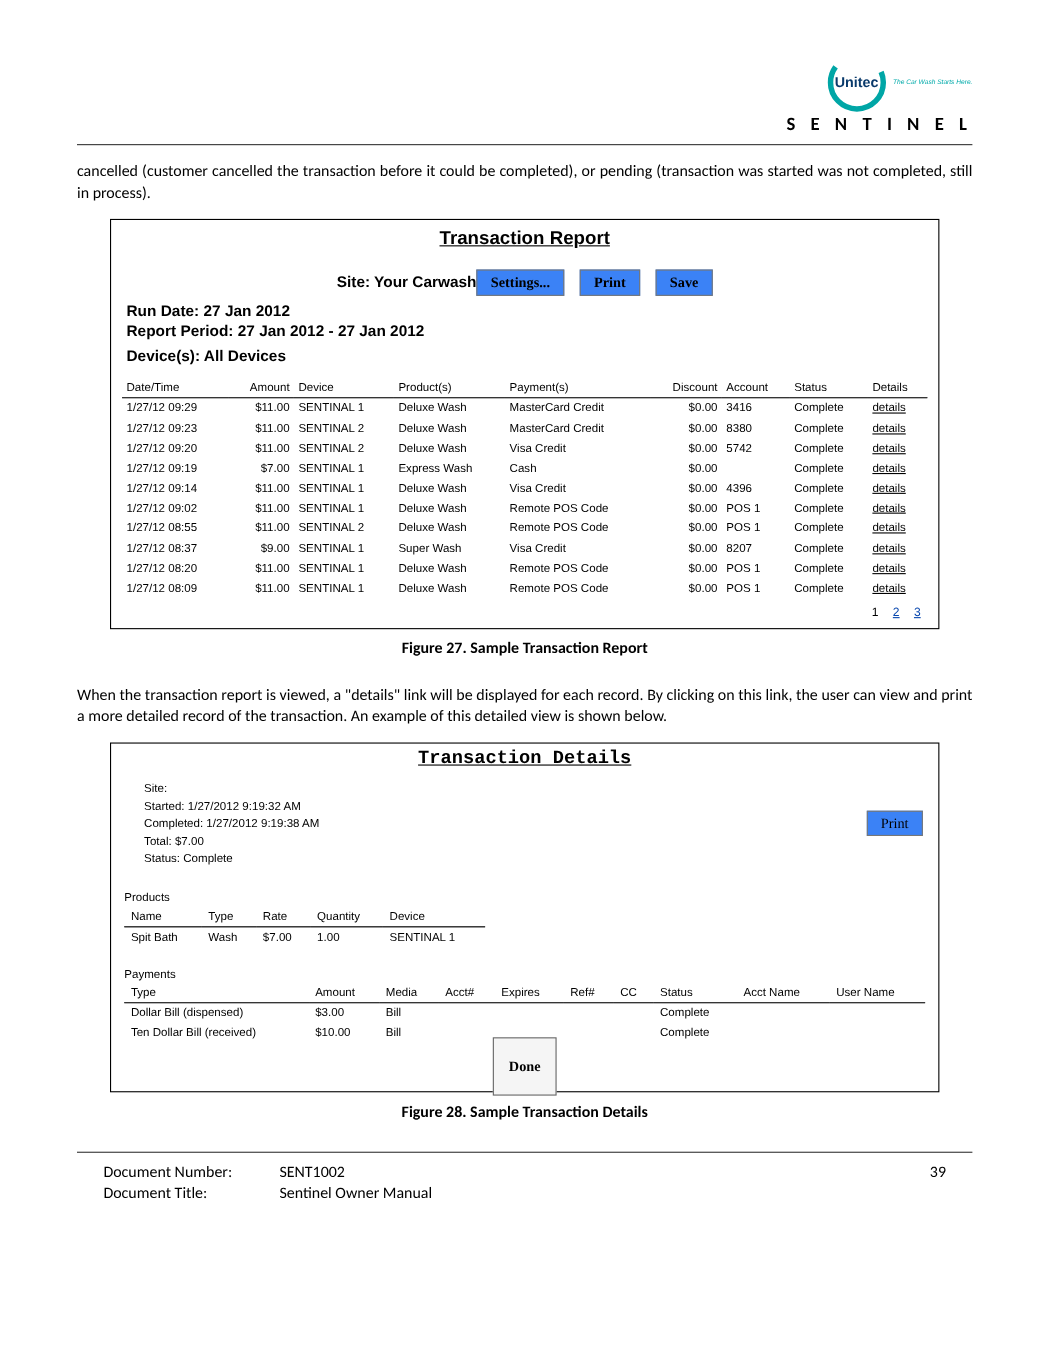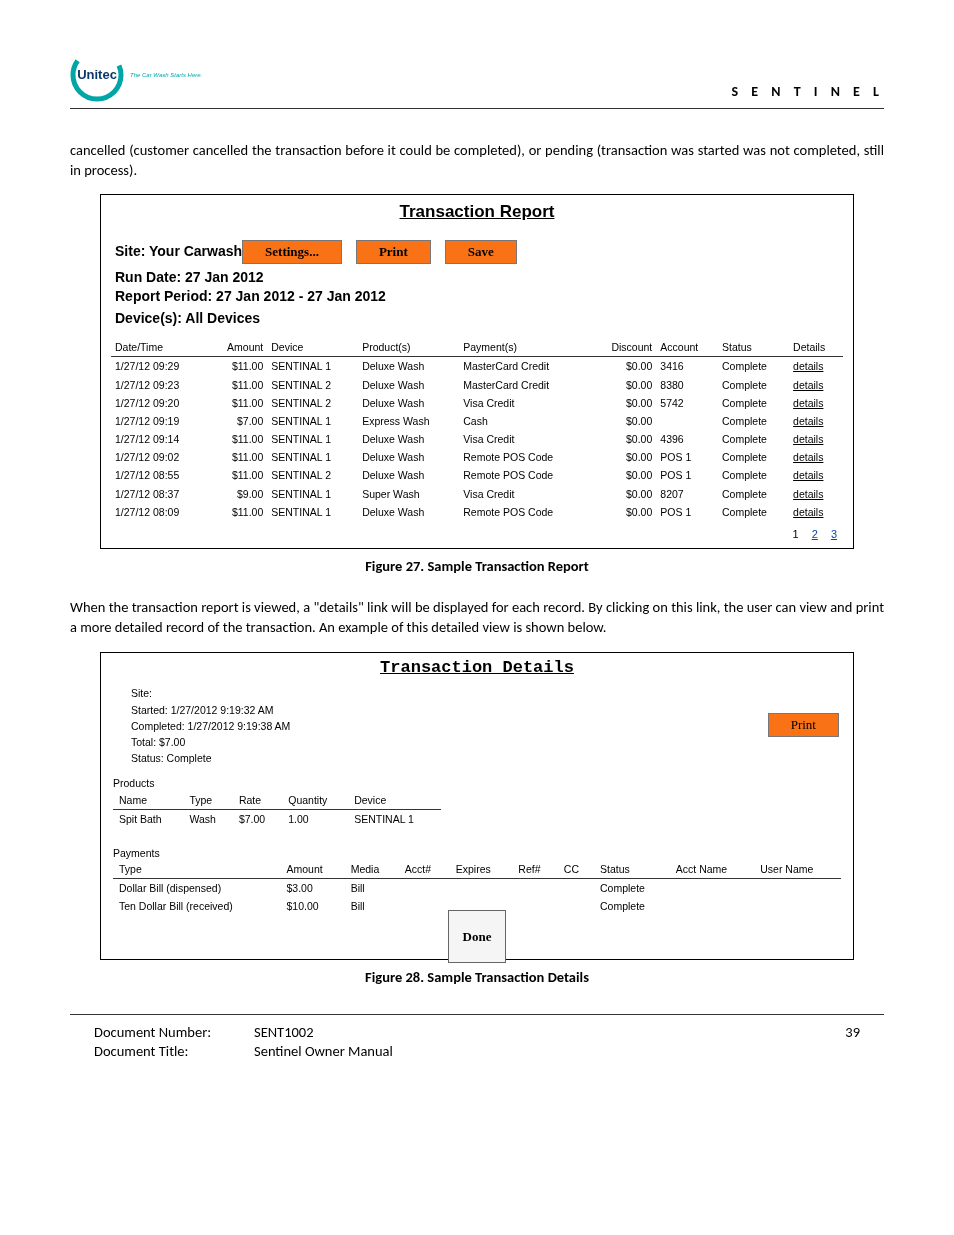--- a/index.html
+++ b/index.html
@@ -10,58 +10,59 @@
     font-size: 14.5px;
     line-height: 1.35;
     background: #fff;
   }
   .header-row {
     display: flex;
     justify-content: space-between;
     align-items: flex-end;
     border-bottom: 1px solid #333;
     padding-bottom: 6px;
-    margin-bottom: 32px;
+    margin-bottom: 14px;
+    flex-direction: column;
   }
   .logo-block { display:flex; align-items:center; gap:6px;}
   .logo-circle {
     width: 54px; height: 54px; position: relative;
   }
   .logo-circle svg { width:54px; height:54px; }
   .logo-brand {
     position:absolute; top:50%; left:50%; transform:translate(-50%,-50%);
     font-family: Arial, sans-serif; font-weight:bold; color:#0a3a6b; font-size:13px;
   }
   .logo-tag { font-size:6px; color:#0aa; font-style:italic; font-family:Arial; }
   .sentinel-label {
     font-family: Calibri, Arial, sans-serif;
     font-weight: bold;
     letter-spacing: 5px;
-    font-size: 14px;
+    font-size: 17px;
   }
   .body-para { text-align: justify; margin: 0 0 14px 0; }
   .figure-box {
     border: 1px solid #000;
     margin: 2px 30px 8px 30px;
     background: #fff;
   }
   .fig-caption { text-align:center; font-weight:bold; margin:6px 0 22px 0; font-size:14.5px;}
   
   .rpt1-title {
     text-align:center; font-family: Arial, sans-serif; font-weight:bold;
     text-decoration: underline; font-size:17px; padding:6px 0 10px 0;
   }
   .rpt1-top {
-    display:flex; justify-content:flex-start; align-items:center;
+    display:flex; justify-content:center; align-items:center;
     padding: 6px 14px 2px 14px;
     font-family: Arial, sans-serif; font-weight:bold; font-size:14px;
   }
   .rpt1-btns { display:flex; gap:14px; }
   .rpt-btn {
-    border:1px solid #777; background:#f97316; padding:2px 22px;
+    border:1px solid #777; background:#3b82f6; padding:2px 12px;
     font-family: "Times New Roman", serif; font-size:13px; cursor:pointer;
   }
   .rpt1-line {
     display:flex; justify-content:space-between; padding: 2px 14px;
     font-family: Arial, sans-serif; font-weight:bold; font-size:14px;flex-direction:column;
   }
   .tx-table {
     width: calc(100% - 20px); margin: 8px 10px 4px 10px;
     font-family: Arial, sans-serif; font-size:10.5px;
     border-collapse: collapse;
@@ -81,21 +82,21 @@
   .pager .pg { color:#0645ad; text-decoration:underline; cursor:pointer; }
   
   .rpt2-title {
     text-align:center; font-family: Liberation Mono, monospace; font-weight:bold;
     text-decoration:underline; font-size:17px; padding:4px 0 6px 0;
   }
   .rpt2-body { padding: 0 12px 8px 12px; font-family:Arial,sans-serif; font-size:10.5px; position:relative;}
   .rpt2-meta { margin-left:18px; }
   .rpt2-meta div { padding:1px 0; }
   .rpt2-print { position:absolute; top:28px; right:14px; }
-  .section-label { margin-top:10px; }
+  .section-label { margin-top:20px; }
   .mini-table { width:100%; border-collapse:collapse; font-size:10.5px; }
   .mini-table th { font-weight:normal; text-align:left; padding:2px 6px; border-bottom:1px solid #333; }
   .mini-table td { padding:2px 6px;margin-left:39px; }
   .products-table { width:45%; }
   .done-row { text-align:center; padding:12px 0 6px 0; }
   .done-btn {
     border:1px solid #666; background:#f5f5f5; padding:18px 14px;
     font-family:"Times New Roman", serif; font-weight:bold; font-size:13px; cursor:pointer;
   }
   .footer {
@@ -235,20 +236,31 @@
           <td><span class="details-link">details</span></td>
         </tr>
         <tr>
           <td>1/27/12 08:37</td>
           <td class="num">$9.00</td>
           <td>SENTINAL 1</td>
           <td>Super Wash</td>
           <td>Visa Credit</td>
           <td class="num">$0.00</td>
           <td>8207</td>
+          <td>Complete</td>
+          <td><span class="details-link">details</span></td>
+        </tr>
+        <tr>
+          <td>1/27/12 08:20</td>
+          <td class="num">$11.00</td>
+          <td>SENTINAL 1</td>
+          <td>Deluxe Wash</td>
+          <td>Remote POS Code</td>
+          <td class="num">$0.00</td>
+          <td>POS 1</td>
           <td>Complete</td>
           <td><span class="details-link">details</span></td>
         </tr>
         <tr>
           <td>1/27/12 08:09</td>
           <td class="num">$11.00</td>
           <td>SENTINAL 1</td>
           <td>Deluxe Wash</td>
           <td>Remote POS Code</td>
           <td class="num">$0.00</td>

